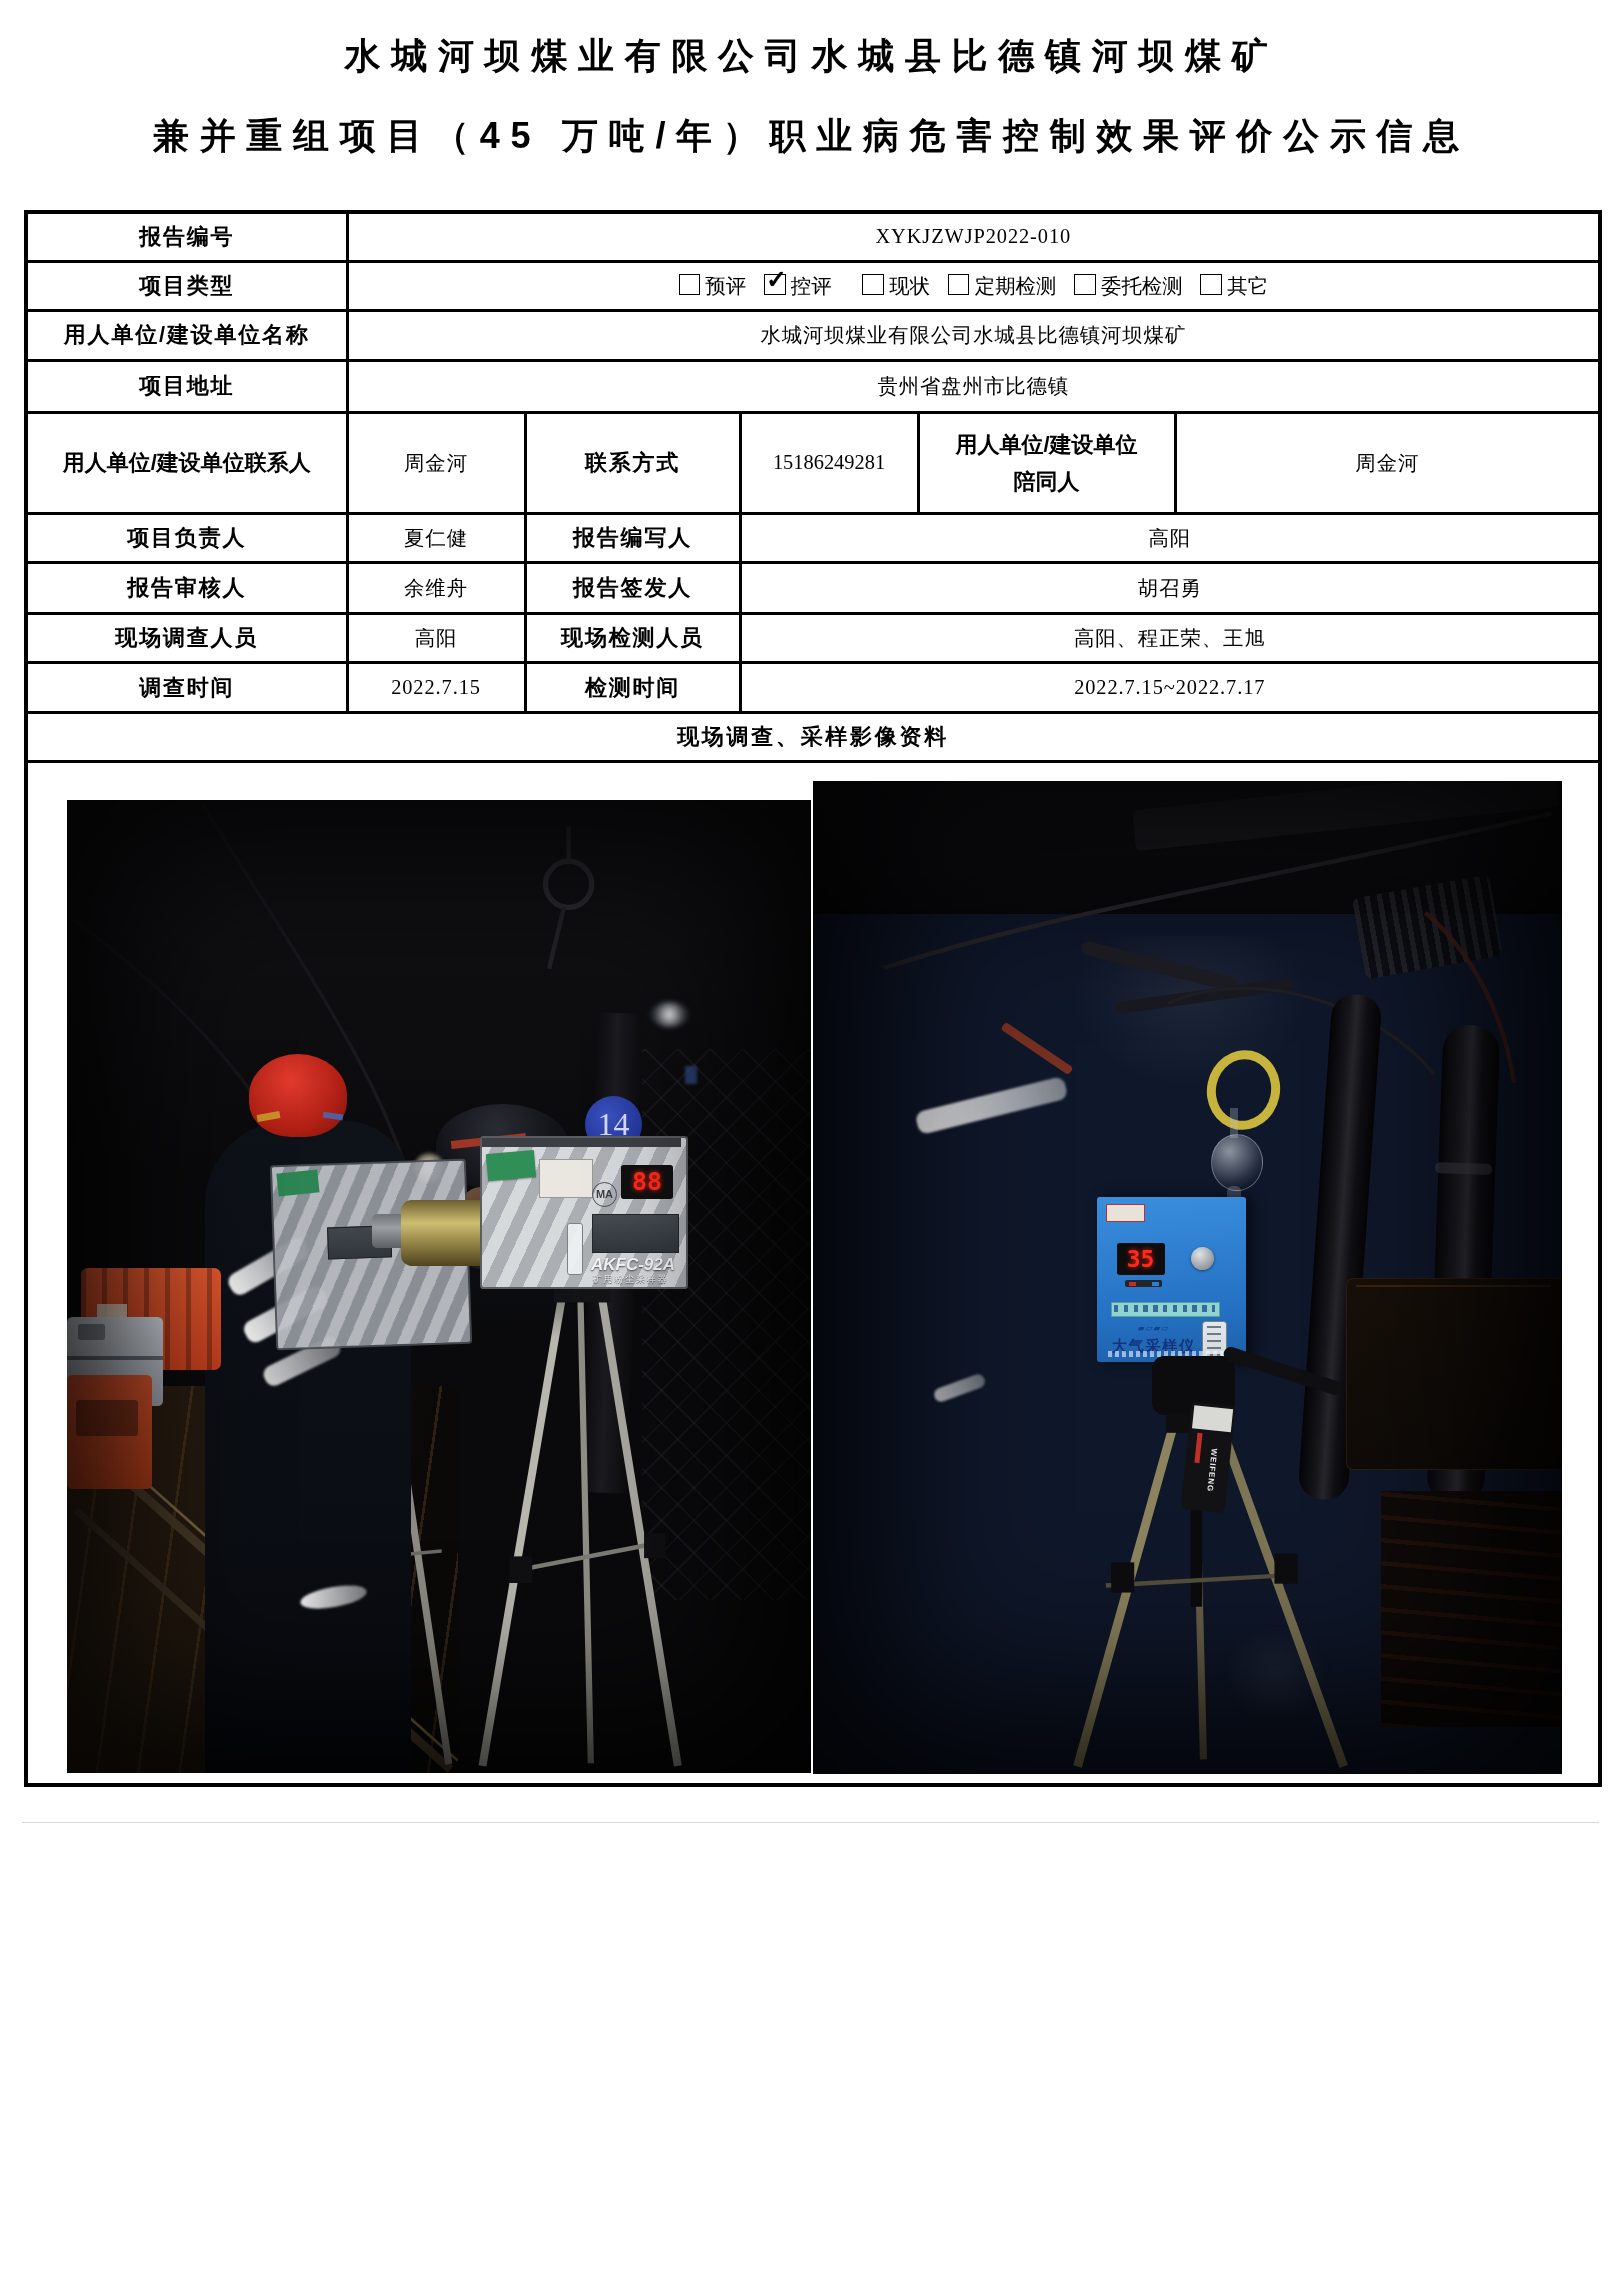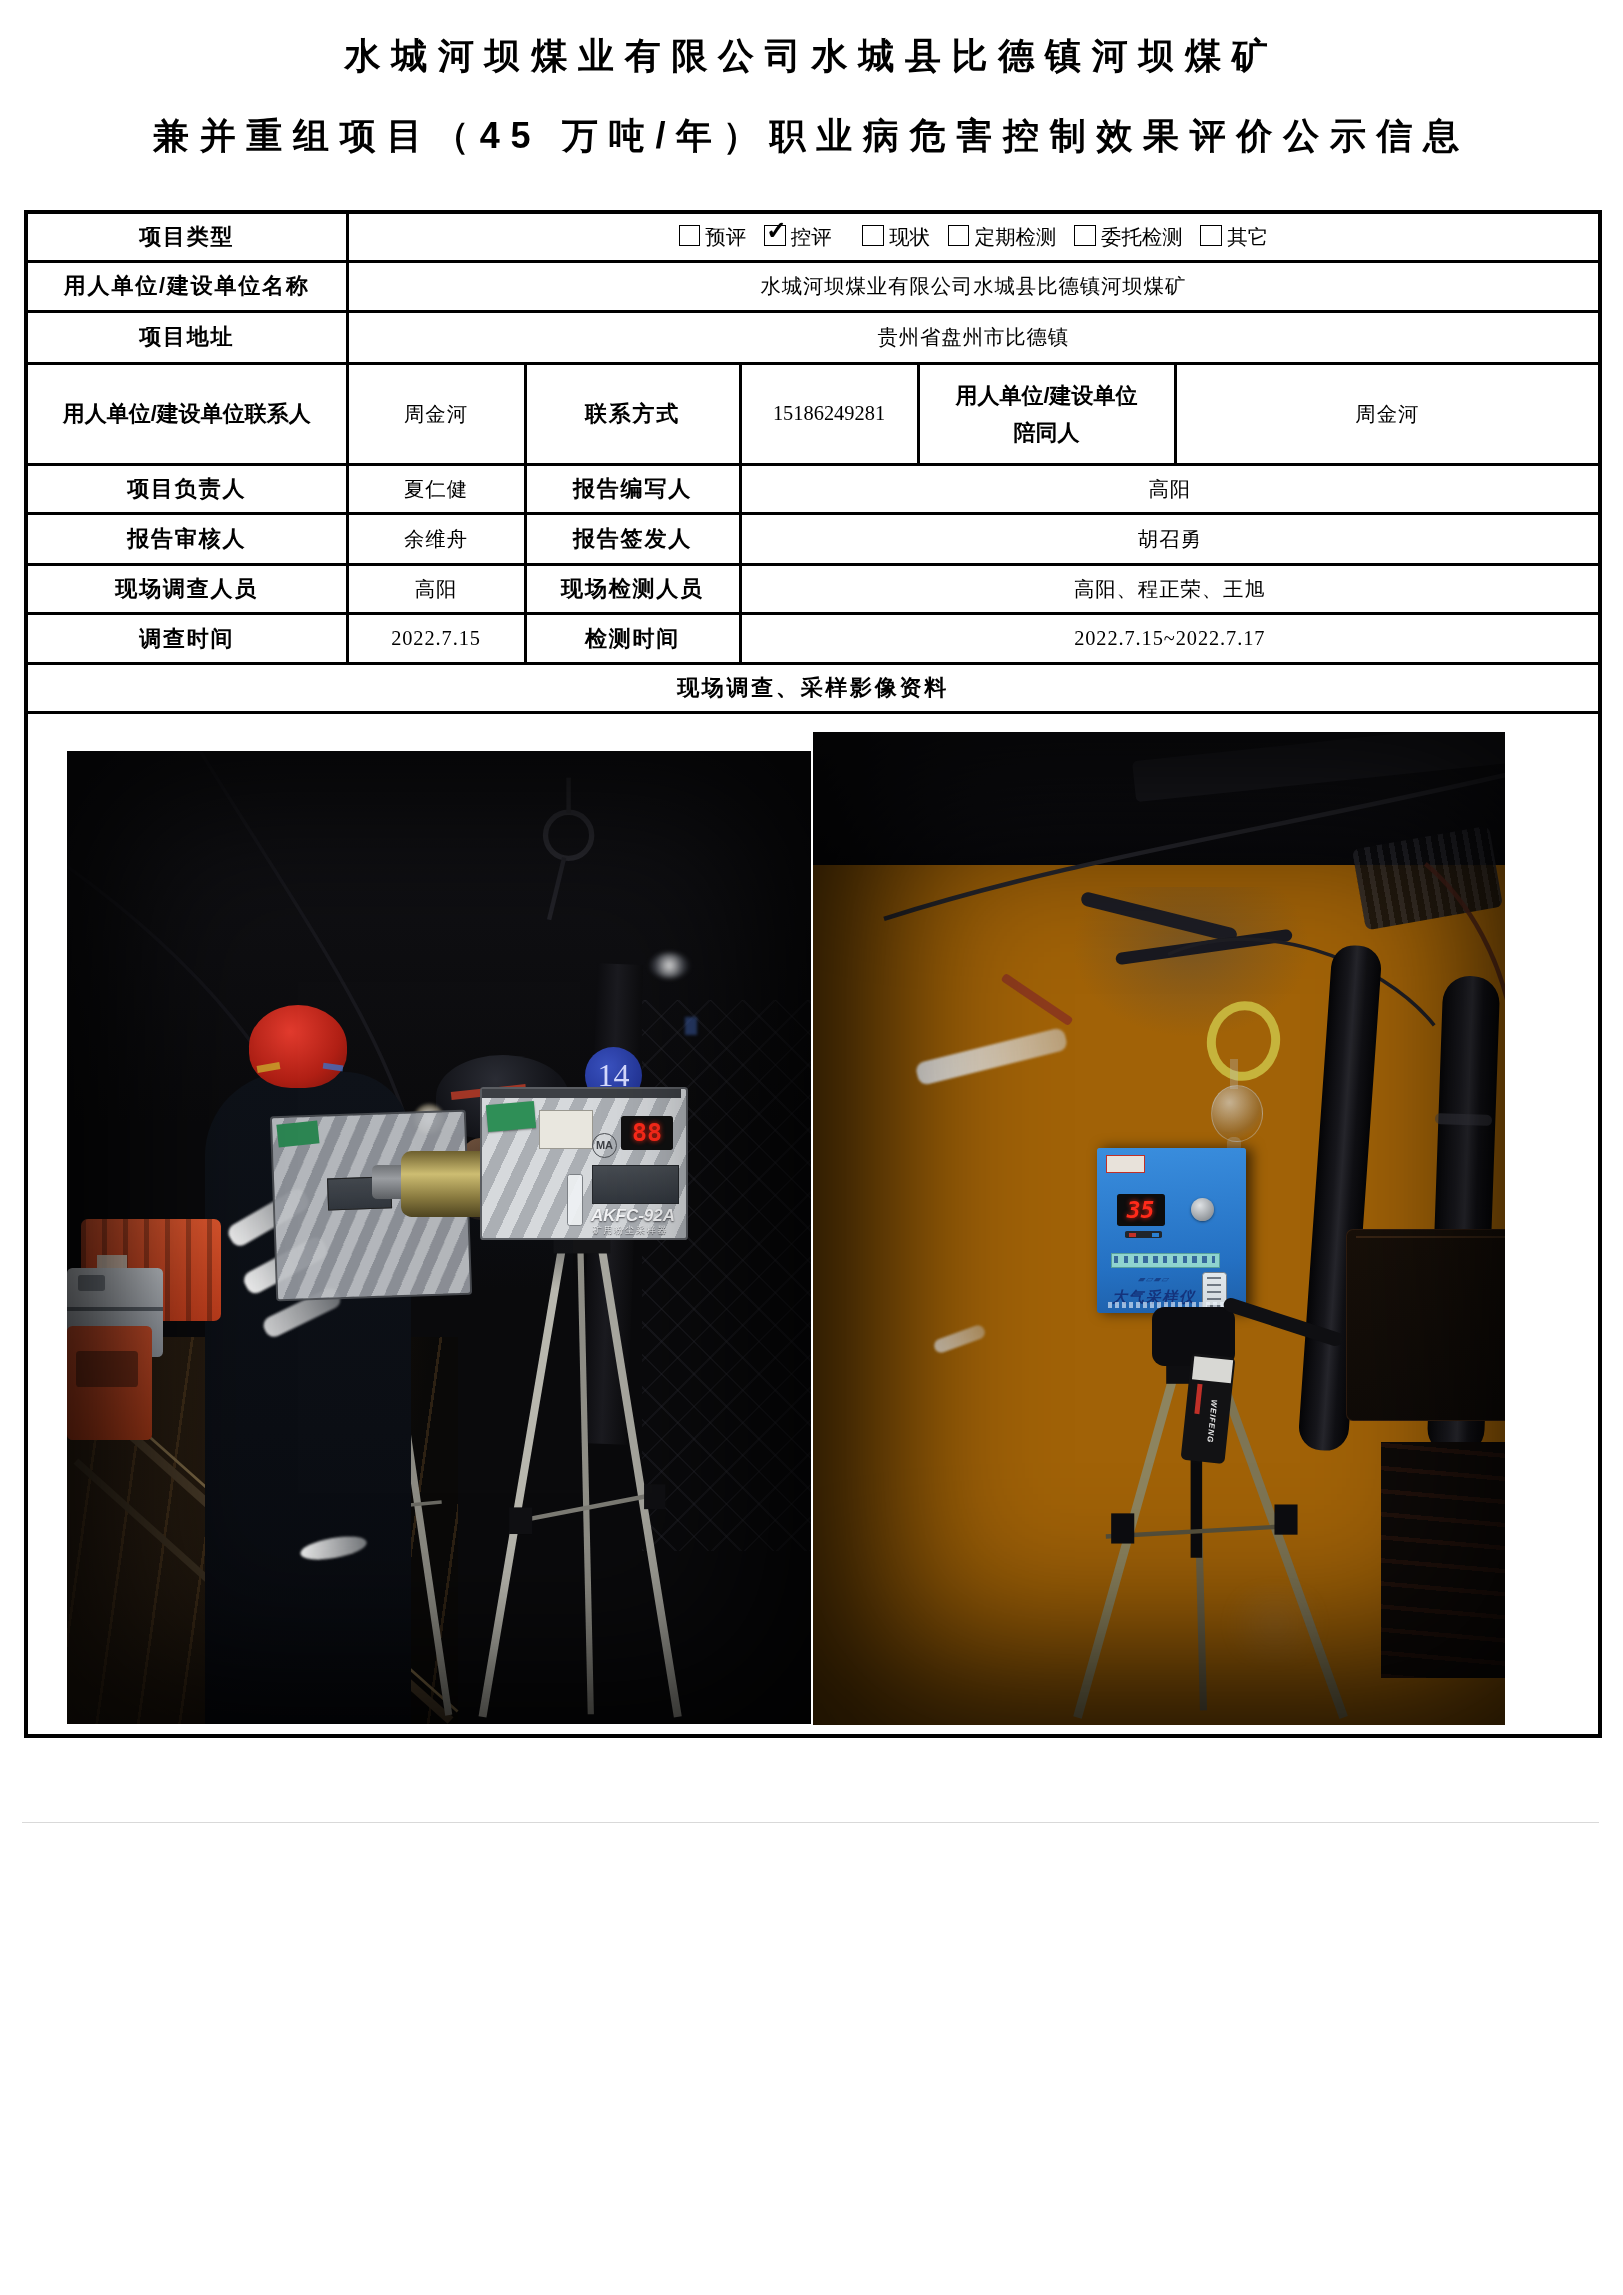--- a/index.html
+++ b/index.html
@@ -42,20 +42,24 @@
     <colgroup>
       <col style="width:321px">
         <col style="width:178px">
         <col style="width:215px">
       <col style="width:178px">
         <col style="width:257px">
         <col style="width:425px">
     </colgroup>
 
     <tbody>
+        <tr style="height:49px">
+      <td class="lbl">报告编号</td>
+      <td class="val" colspan="5">XYKJZWJP2022-010</td>
+    </tr>
 
     <tr style="height:49px">
       <td class="lbl">项目类型</td>
       <td colspan="5">
         <span class="cbopt"><span class="cb"></span><span>预评</span></span>
         <span class="cbopt gap"><span class="cb"><span class="tick">✓</span></span><span>控评</span></span>
         <span class="cbopt"><span class="cb"></span><span>现状</span></span>
         <span class="cbopt"><span class="cb"></span><span>定期检测</span></span>
         <span class="cbopt"><span class="cb"></span><span>委托检测</span></span>
         <span class="cbopt" style="margin-right:0"><span class="cb"></span><span>其它</span></span>
@@ -196,21 +200,21 @@
             <div class="abs" style="left:0;top:39px;width:96px;height:3.6px;background:#5d646c;"></div>
             <div class="abs" style="left:10.7px;top:7px;width:27px;height:16px;background:#7b828a;border-radius:2.7px;"></div>
           </div>
           <div class="abs" style="left:0;top:575px;width:85px;height:114px;border-radius:5.3px;background:linear-gradient(180deg,#d0502b,#a83a18);">
             <div class="abs" style="left:9px;top:25px;width:62px;height:36px;background:rgba(40,20,12,.5);border-radius:3.6px;"></div>
           </div>
 
           <div class="abs" style="left:0;top:0;width:744px;height:973px;box-shadow:inset 0 0 142px 62px rgba(0,0,0,.82);"></div>
         </div>
 
-        <div class="photo" style="left:785px;top:18px;width:692px;height:993px;background:#a16207;font-style:italic;">
+        <div class="photo" style="left:785px;top:18px;width:749px;height:993px;background:#0f172a;">
           <div class="abs" style="left:0;top:0;width:749px;height:133px;background:linear-gradient(180deg,#15151a,#08080b);"></div>
           <div class="abs" style="left:320px;top:7px;width:426px;height:41px;background:#1e1e24;transform:rotate(-6deg);border-radius:5.3px;"></div>
           <div class="abs" style="left:545px;top:105px;width:139px;height:82px;background:repeating-linear-gradient(90deg,#26262c 0 5.3px,#0d0d10 5.3px 12.4px);transform:rotate(-10deg);border-radius:7px;opacity:.85;"></div>
           <div class="abs" style="left:258px;top:155px;width:240px;height:151px;background:radial-gradient(ellipse at 50% 40%,rgba(58,68,84,.35),transparent 70%);"></div>
           <div class="abs" style="left:266px;top:178px;width:160px;height:14px;background:#1d1d24;transform:rotate(14deg);border-radius:7px;"></div>
           <div class="abs" style="left:302px;top:209px;width:178px;height:12.4px;background:#191920;transform:rotate(-8deg);border-radius:7px;"></div>
           <div class="abs" style="left:183px;top:263px;width:82px;height:9px;background:#8a3520;transform:rotate(34deg);opacity:.85;border-radius:3.6px;"></div>
 
           <svg class="layer" width="749" height="993" viewBox="0 0 844 1118">
             <path d="M80,210 C300,140 520,110 832,36" fill="none" stroke="#26262c" stroke-width="5"></path>

